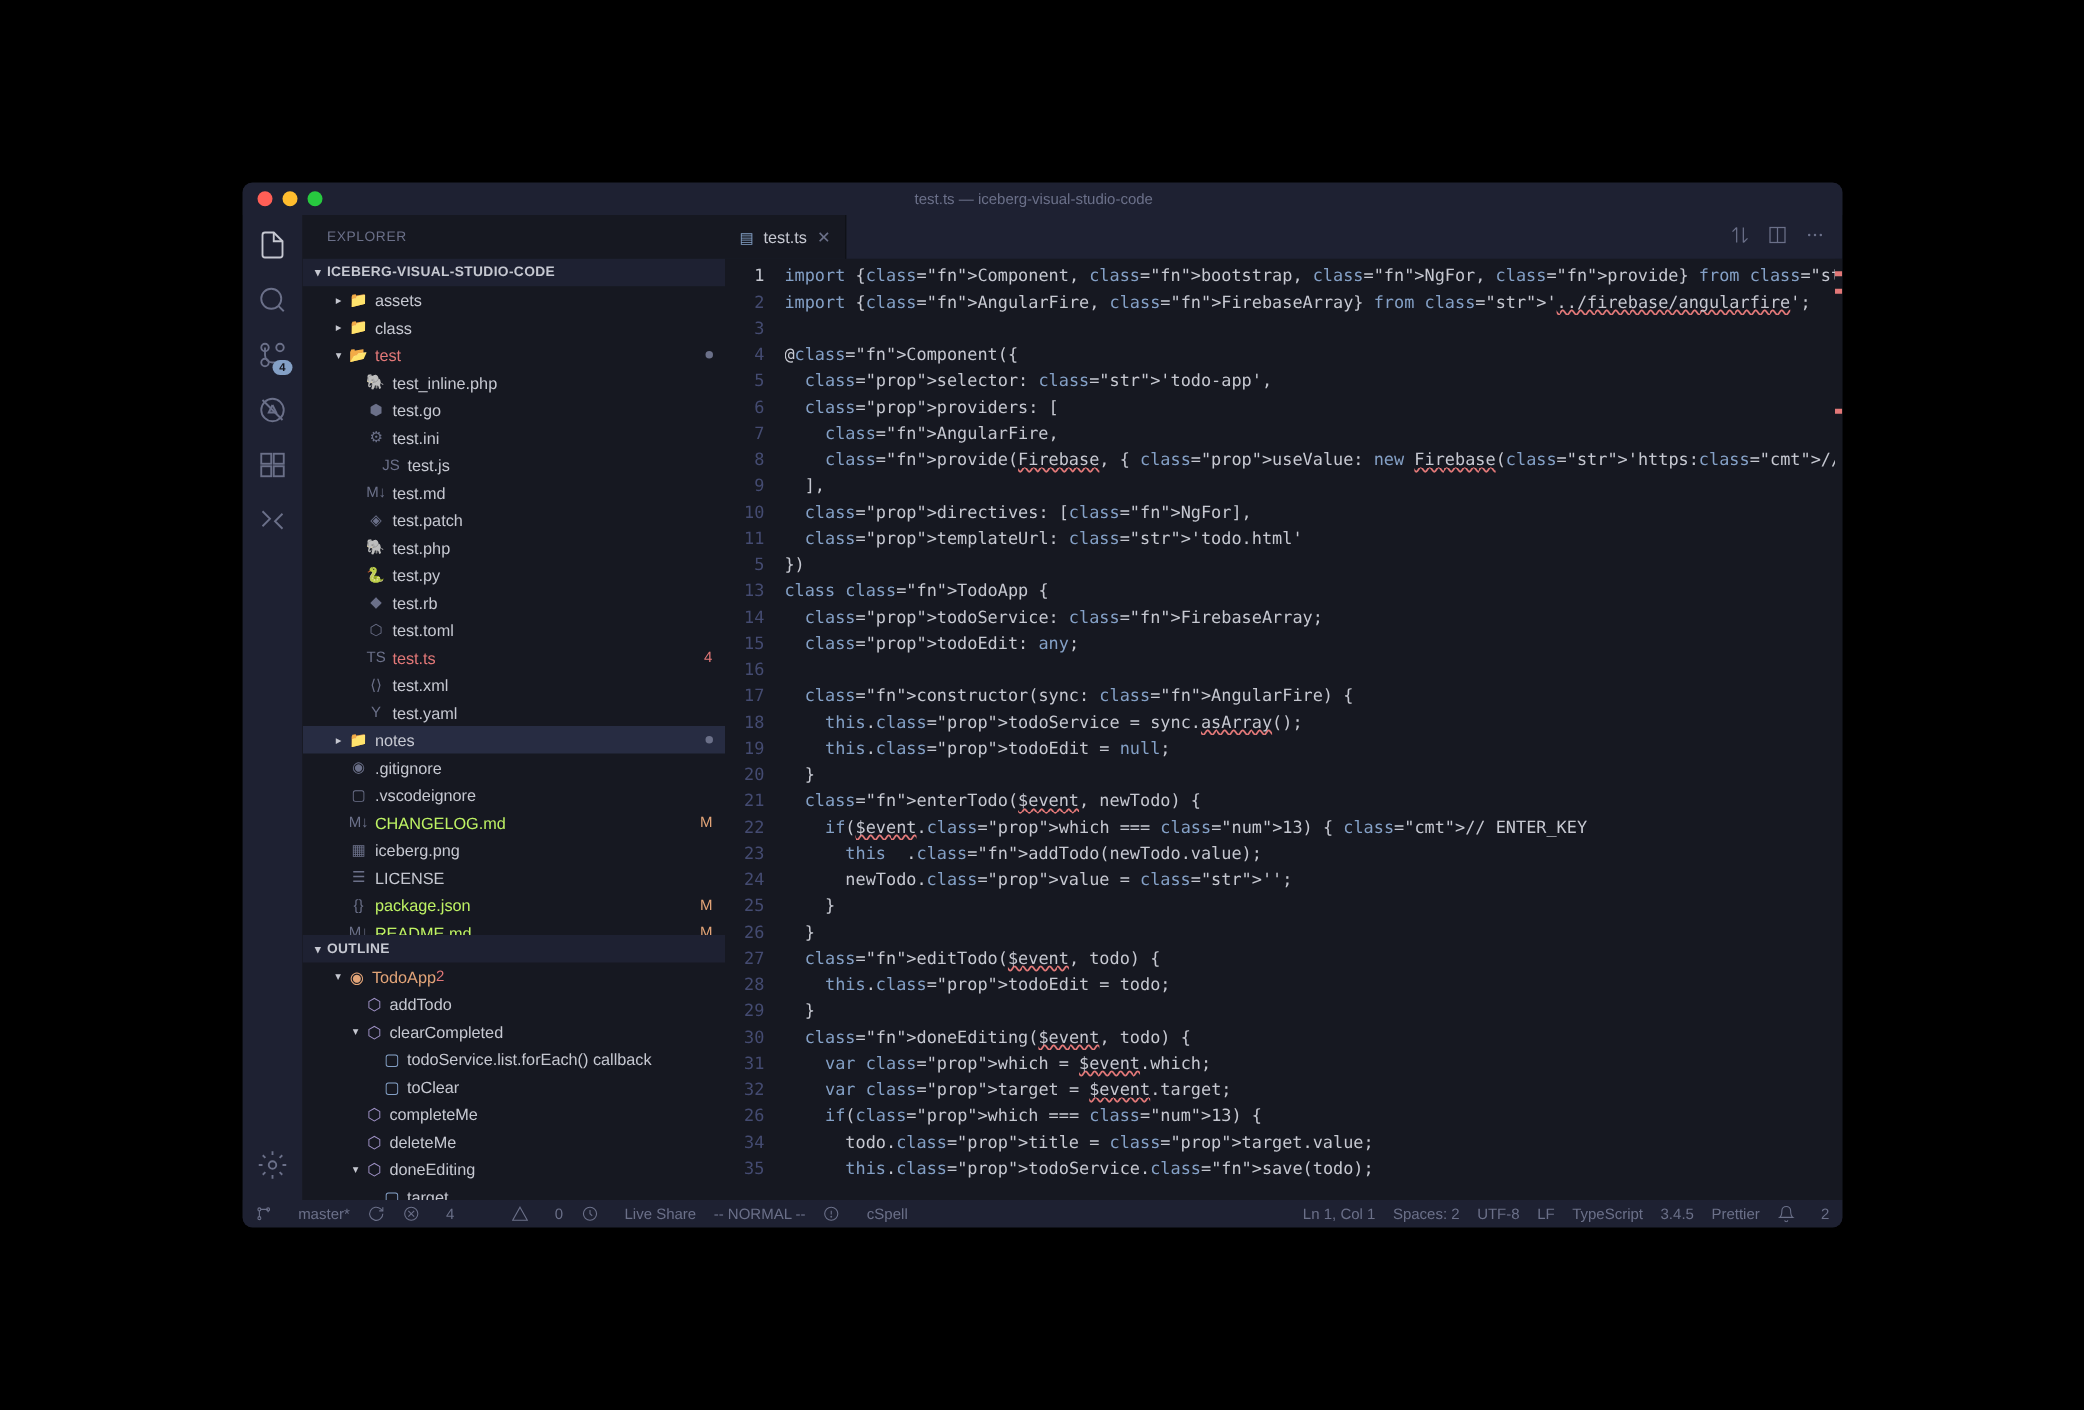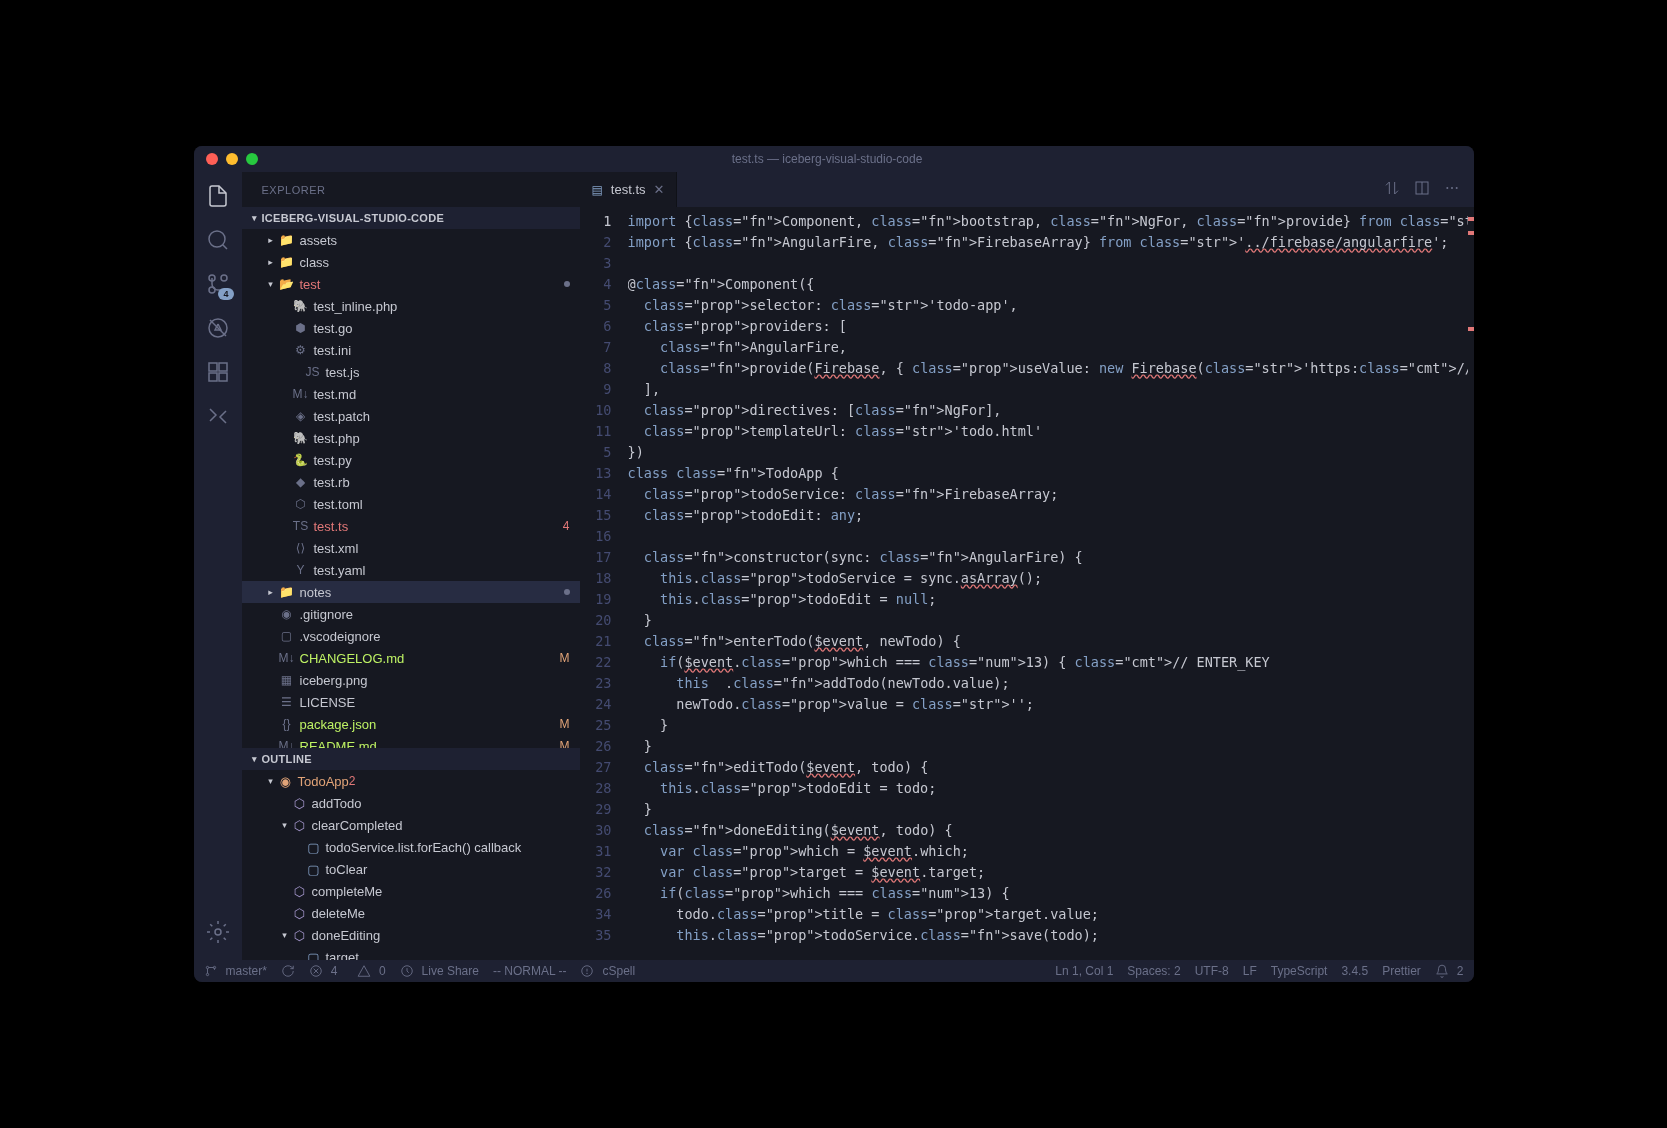--- a/index.html
+++ b/index.html
@@ -50,21 +50,21 @@
 .tab-actions svg { width: 16px; height: 16px; }
 .editor { flex: 1; display: flex; overflow: hidden; font-family: "SF Mono", Menlo, Consolas, monospace; font-size: 13.5px; line-height: 21px; position: relative; }
 .gutter { width: 48px; text-align: right; padding-right: 16px; color: #444b71; user-select: none; padding-top: 4px; }
 .code { flex: 1; padding-top: 4px; white-space: pre; overflow: hidden; }
 .minimap { width: 6px; background: #161821; position: relative; }
 .mm-mark { position: absolute; right: 0; width: 6px; height: 4px; background: #e27878; }
 .kw { color: #84a0c6; }
 .err { text-decoration: underline wavy #e27878; text-decoration-skip-ink: none; }
 .statusbar { height: 22px; background: #1e2132; display: flex; align-items: center; font-size: 12px; color: #6b7089; padding: 0 10px; gap: 14px; }
 .statusbar .spacer { flex: 1; }
-.statusbar .item { display: flex; align-items: center; gap: 8px; cursor: pointer; }
+.statusbar .item { display: flex; align-items: center; gap: 21px; cursor: pointer; }
 .statusbar svg { width: 14px; height: 14px; }
 .outline-tree { max-height: 190px; overflow: hidden; }
 </style>
 </head>
 <body>
 
 <div class="window">
   <div class="titlebar">
     <div class="traffic">
       <div class="light red"></div>

